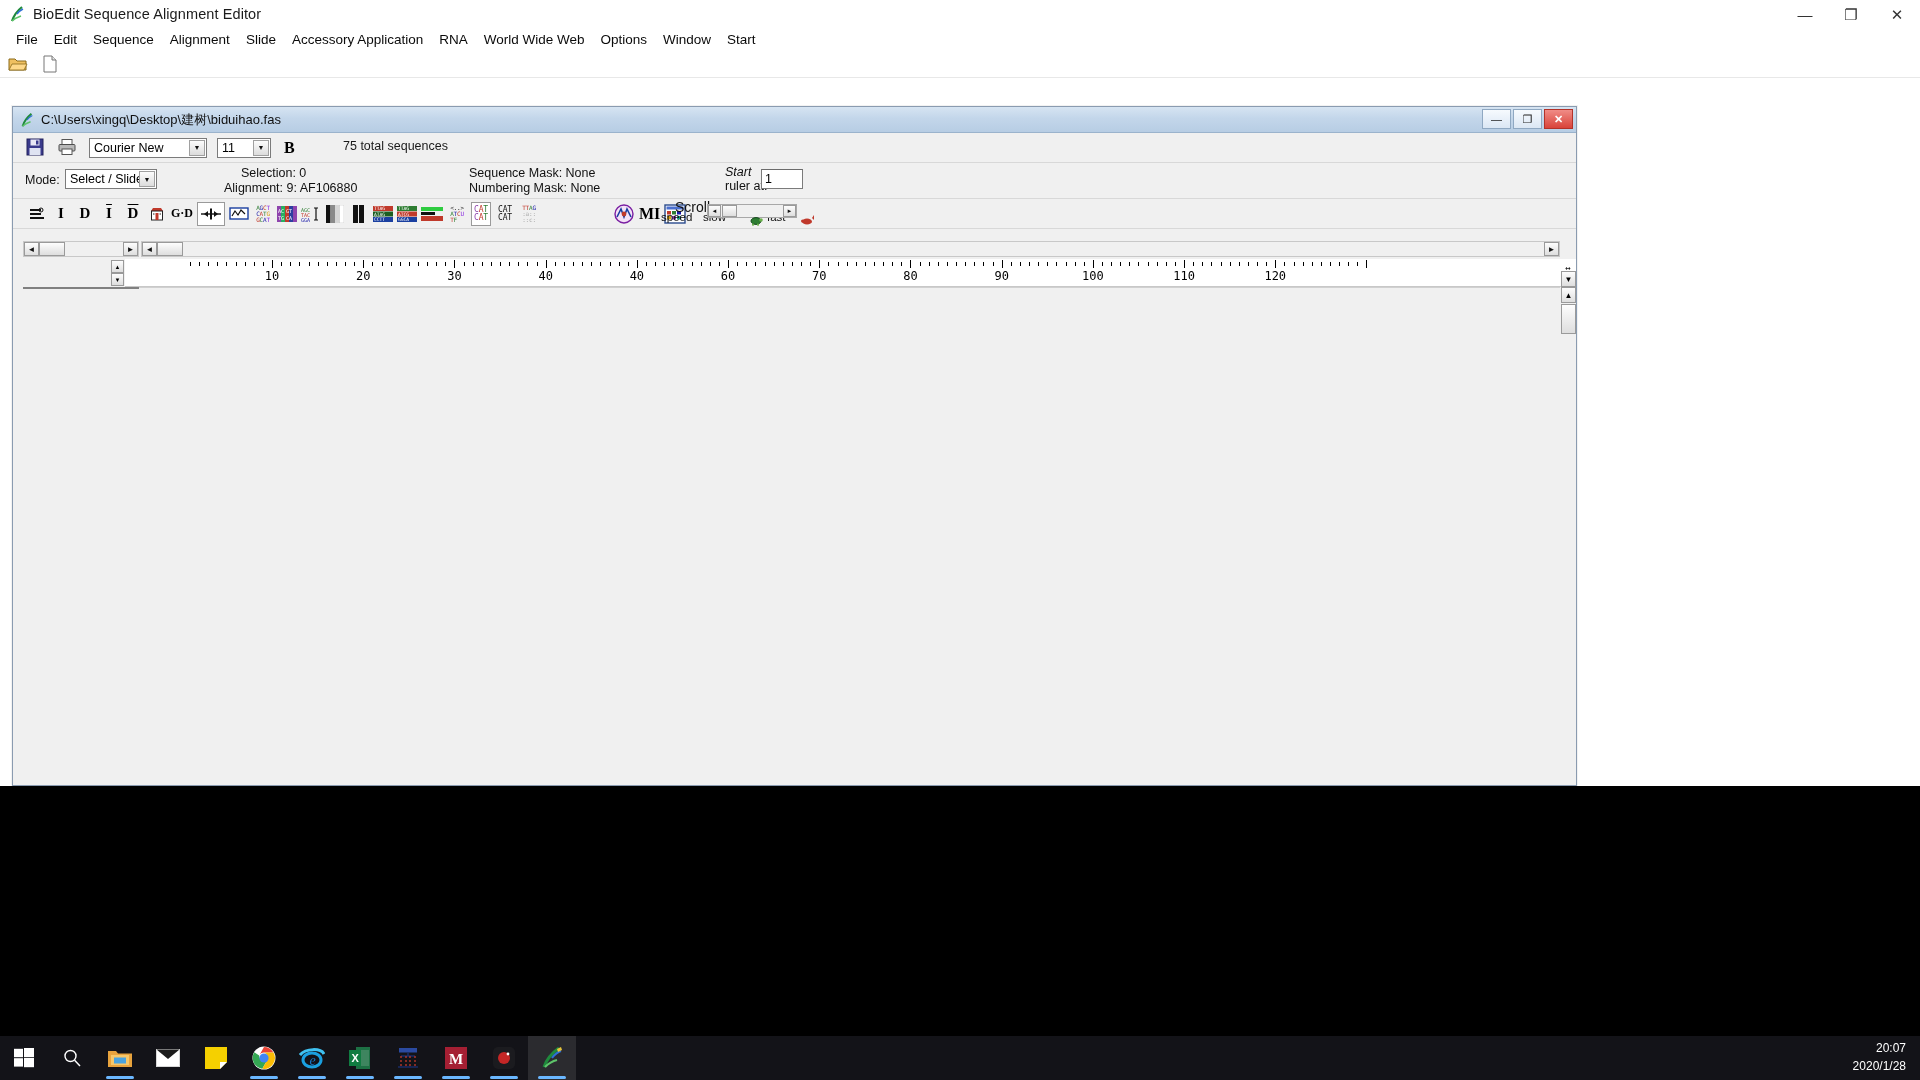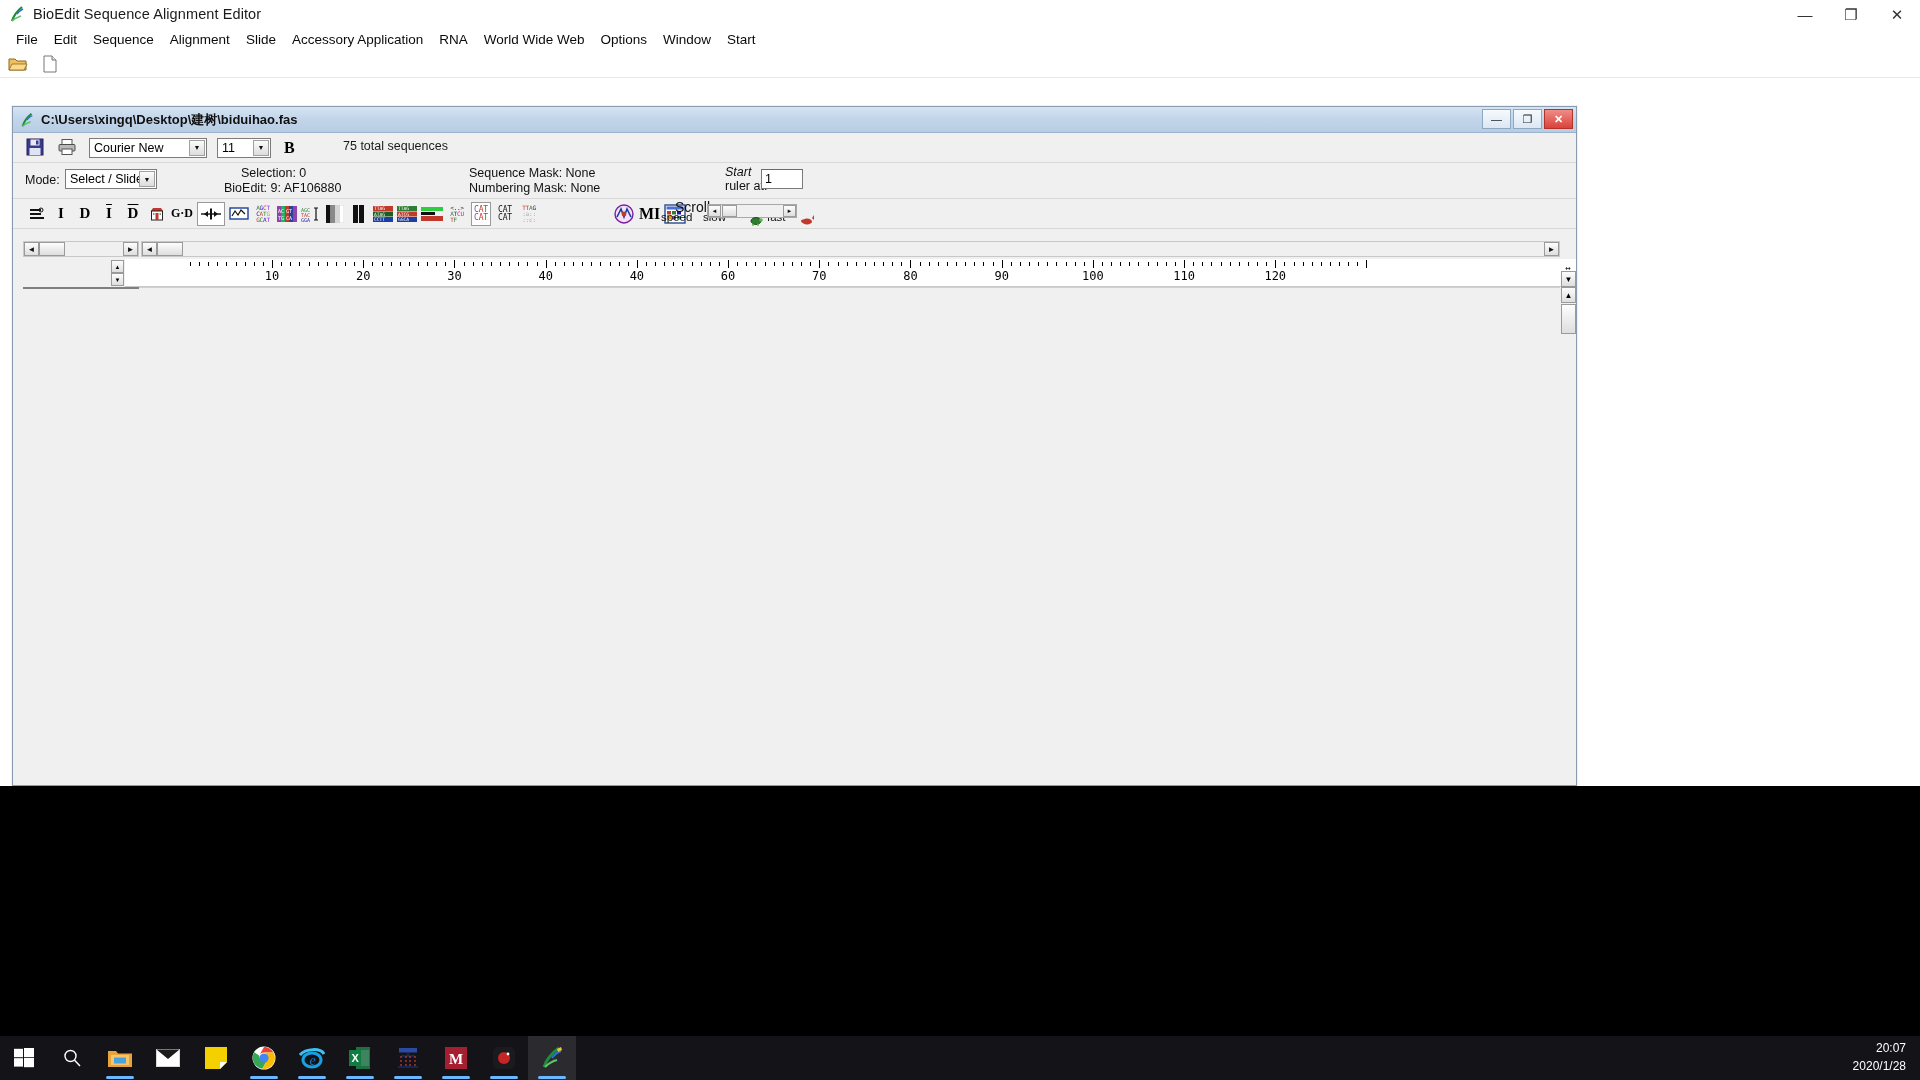--- a/index.html
+++ b/index.html
@@ -81,21 +81,21 @@
     box-shadow: 0 0 0 1px rgba(0,0,0,.05);
   }
   #mdi-titlebar {
     height: 26px;
     background: linear-gradient(to bottom, #d6e4f2 0%, #c3d6ea 45%, #b7cde4 100%);
     border-bottom: 1px solid #9bb3cc;
     display: flex; align-items: center;
     position: relative;
   }
   #mdi-titlebar .mdi-icon { width: 16px; height: 16px; margin: 0 6px 0 6px; position: relative; }
-  #mdi-title-text { font-size: 13px; color: #101010; font-weight: bold; }
+  #mdi-title-text { font-size: 13px; color: #101010; }
   .mdi-btns { position: absolute; right: 3px; top: 2px; display: flex; gap: 2px; }
   .mdi-btn {
     width: 29px; height: 20px;
     border: 1px solid #8fa8c2;
     background: linear-gradient(to bottom,#f6fafe,#dbe7f4);
     display: flex; align-items: center; justify-content: center;
     font-size: 11px; color: #222;
   }
   .mdi-btn.close {
     background: linear-gradient(to bottom,#f08c86,#d9433a);
@@ -425,21 +425,21 @@
         <div id="total-seq">75 total sequences</div>
       </div>
 
       <div id="row-mode">
         <span class="lbl" id="mode-label">Mode:</span>
         <div class="combo" id="mode-combo">
           <span>Select / Slide</span>
           <span class="arrow">▼</span>
         </div>
         <span class="lbl" id="selection-text">Selection: 0</span>
-        <span class="lbl" id="position-text">BioEdit:  9: AF106880</span>
+        <span class="lbl" id="position-text">Alignment:  9: AF106880</span>
         <span class="lbl" id="seqmask-text">Sequence Mask: None</span>
         <span class="lbl" id="nummask-text">Numbering Mask: None</span>
         <span class="lbl" id="startruler-1">Start</span>
         <span class="lbl" id="startruler-2">ruler at:</span>
         <div id="ruler-input">1</div>
       </div>
 
       <div id="row-icons">
 
         <div class="ibtn">

